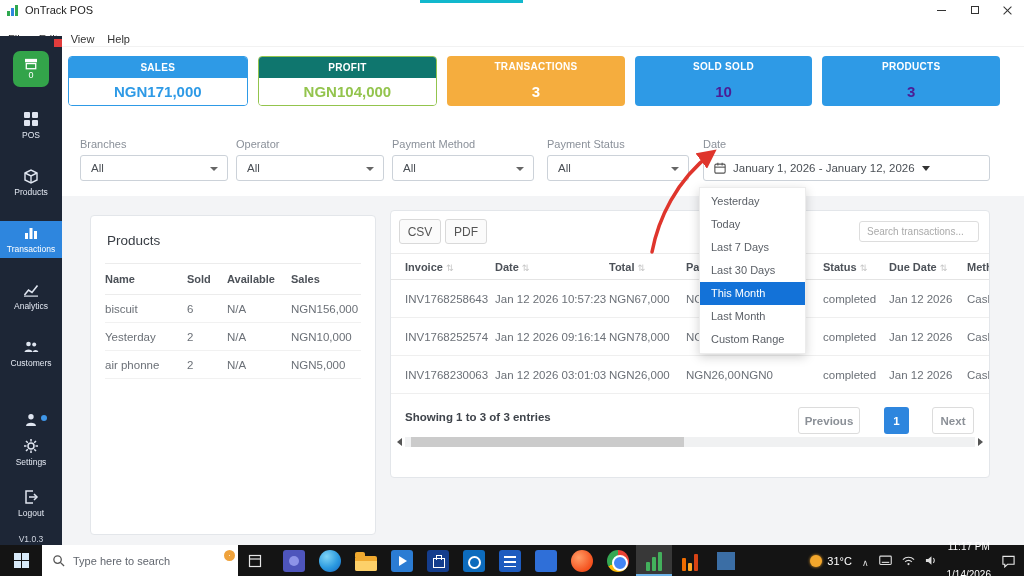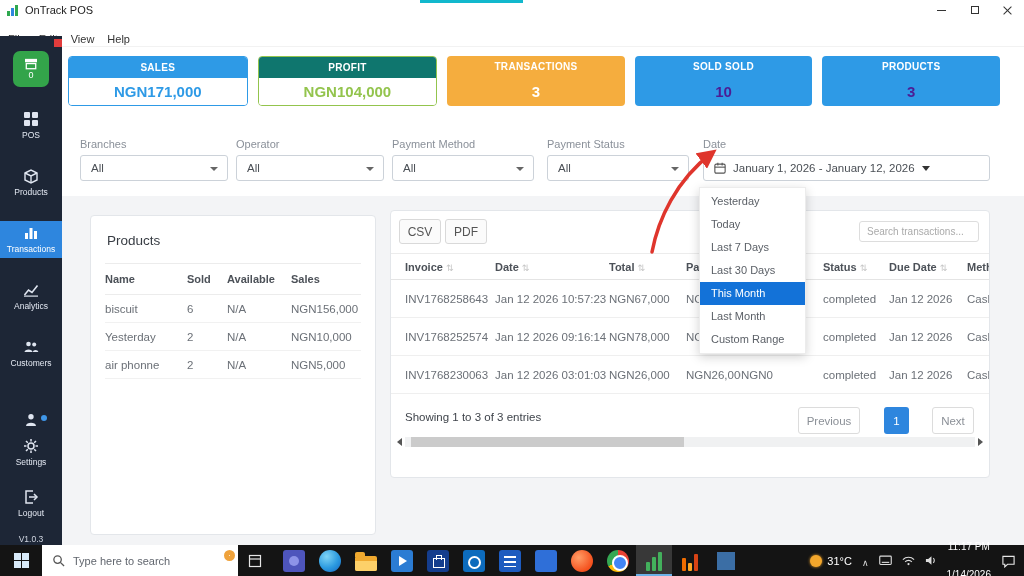--- a/index.html
+++ b/index.html
@@ -93,21 +93,21 @@
              font-family:"Liberation Sans",sans-serif;}
   .tp-search::placeholder{color:#aaa;}
   .tp-grid{display:grid;grid-template-columns:90px 114px 77px 55px 82px 66px 78px 70px;
            padding-left:14px;align-items:center;}
   .tp-headrow{height:27px;border-top:1px solid #ececec;border-bottom:1px solid #e4e4e4;
               font-size:11px;font-weight:bold;color:#4c5158;}
   .th{display:flex;align-items:center;gap:3px;white-space:nowrap;overflow:hidden;}
   .sort::after{content:"⇅";font-size:9px;color:#c6c6c6;font-weight:normal;}
   .tp-row{height:38px;border-bottom:1px solid #efefef;font-size:11.5px;color:#6b7077;}
   .tp-row div{white-space:nowrap;overflow:hidden;}
-  .tp-footer{position:relative;height:56px;}
+  .tp-footer{position:relative;height:56px;font-weight:bold;}
   .tp-showing{position:absolute;left:14px;top:17px;font-size:11.5px;color:#3f444b;}
   .pg{position:absolute;top:13px;height:27px;display:flex;align-items:center;justify-content:center;
       font-size:11.5px;border-radius:3px;}
   .pg-prev{left:407px;width:62px;background:#fff;border:1px solid #dcdcdc;color:#8b9097;}
   .pg-page{left:493px;width:25px;background:#2e86de;color:#fff;}
   .pg-next{left:541px;width:42px;background:#fff;border:1px solid #dcdcdc;color:#8b9097;}
   .tp-scroll{position:absolute;left:6px;right:6px;bottom:3px;height:10px;display:flex;align-items:center;}
   .sc-arrow{width:0;height:0;border-top:4px solid transparent;border-bottom:4px solid transparent;}
   .sc-l{border-right:5px solid #555;}
   .sc-r{border-left:5px solid #555;}

